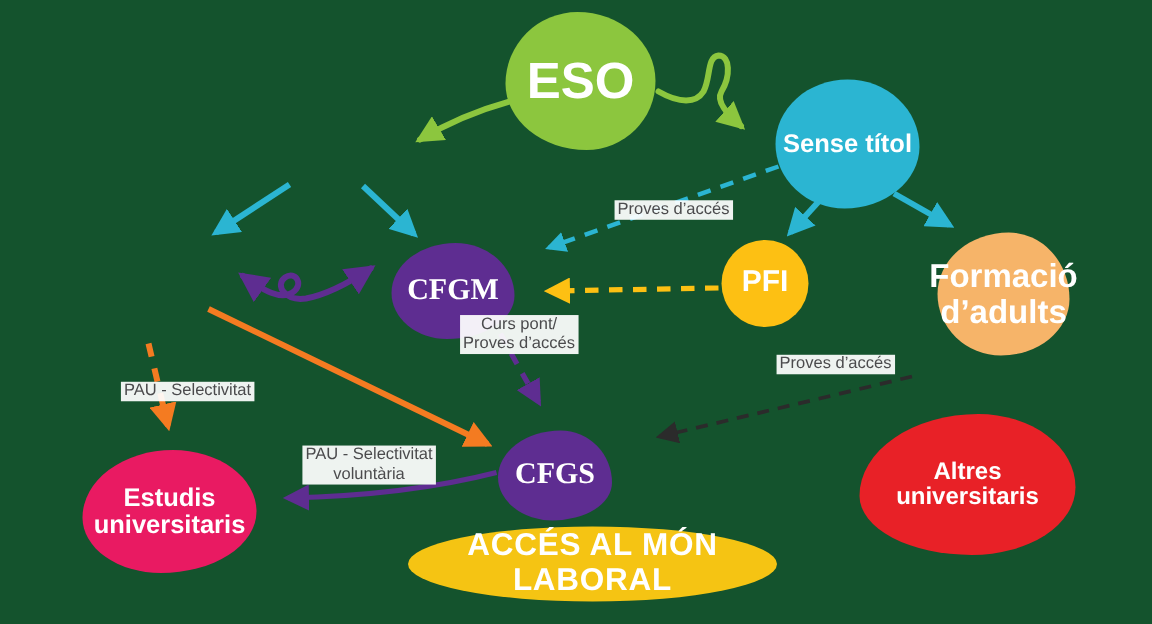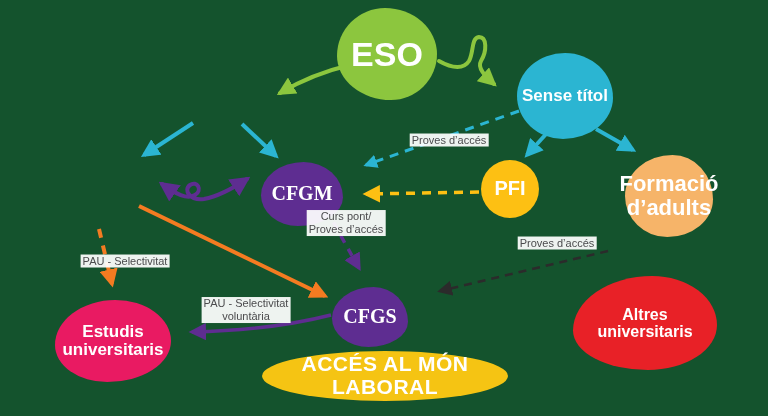--- a/index.html
+++ b/index.html
@@ -34,21 +34,21 @@
   .n-eso{left:337px;top:8px;width:100px;height:92px;font-size:34px;border-radius:48% 52% 46% 54%/52% 50% 50% 48%;}
   .n-amb{left:169px;top:60px;width:102px;height:78px;font-size:17px;border-radius:52% 48% 50% 50%/55% 58% 45% 42%;}
   .n-sense{left:517px;top:53px;width:96px;height:86px;font-size:17px;border-radius:50% 50% 52% 48%/50% 52% 48% 50%;}
   .n-batx{left:44px;top:155px;width:98px;height:72px;font-size:18px;border-radius:50% 50% 45% 55%/58% 52% 48% 42%;}
   .n-cfgm{left:261px;top:162px;width:82px;height:64px;font-size:20px;border-radius:52% 48% 55% 45%/52% 55% 45% 48%;}
   .n-pfi{left:481px;top:160px;width:58px;height:58px;font-size:20px;border-radius:50%;}
   .n-formacio{left:625px;top:155px;width:88px;height:82px;font-size:22px;border-radius:54% 46% 52% 48%/50% 54% 46% 50%;}
   .n-estudis{left:55px;top:300px;width:116px;height:82px;font-size:17px;border-radius:52% 48% 55% 45%/55% 50% 50% 45%;}
   .n-cfgs{left:332px;top:287px;width:76px;height:60px;font-size:20px;border-radius:55% 45% 52% 48%/52% 58% 42% 48%;}
   .n-altres{left:573px;top:276px;width:144px;height:94px;font-size:16px;border-radius:55% 45% 48% 52%/58% 52% 48% 42%;}
-  .n-acces{left:262px;top:351px;width:246px;height:50px;font-size:21px;letter-spacing:.5px;border-radius:50%/50%;}
+  .n-acces{left:272px;top:351px;width:246px;height:50px;font-size:21px;letter-spacing:.5px;border-radius:50%/50%;}
 
   .l-proves-top{left:449px;top:140px;}
   .l-curspont{left:346px;top:223px;}
   .l-pau{left:125px;top:261px;}
   .l-proves-right{left:557px;top:243px;}
   .l-pau-vol{left:246px;top:310px;}
 </style>
 </head>
 <body>
 

